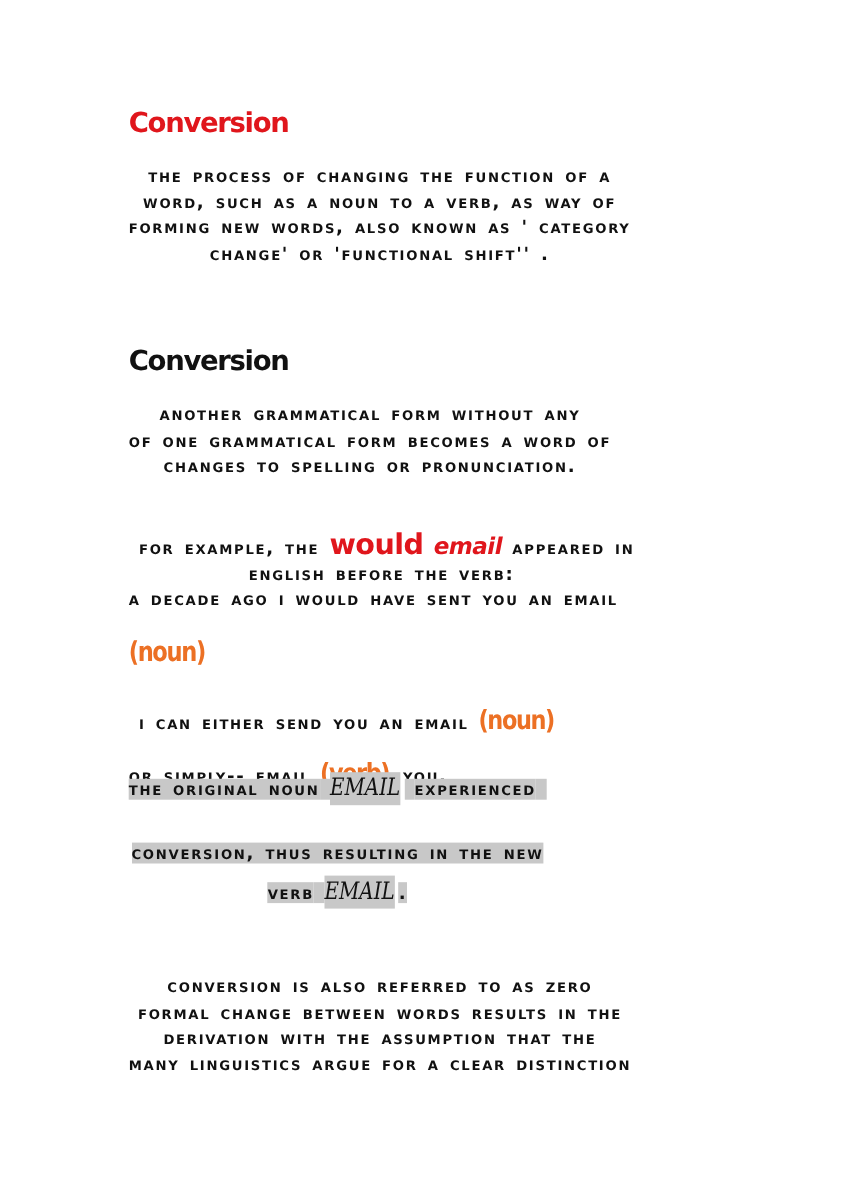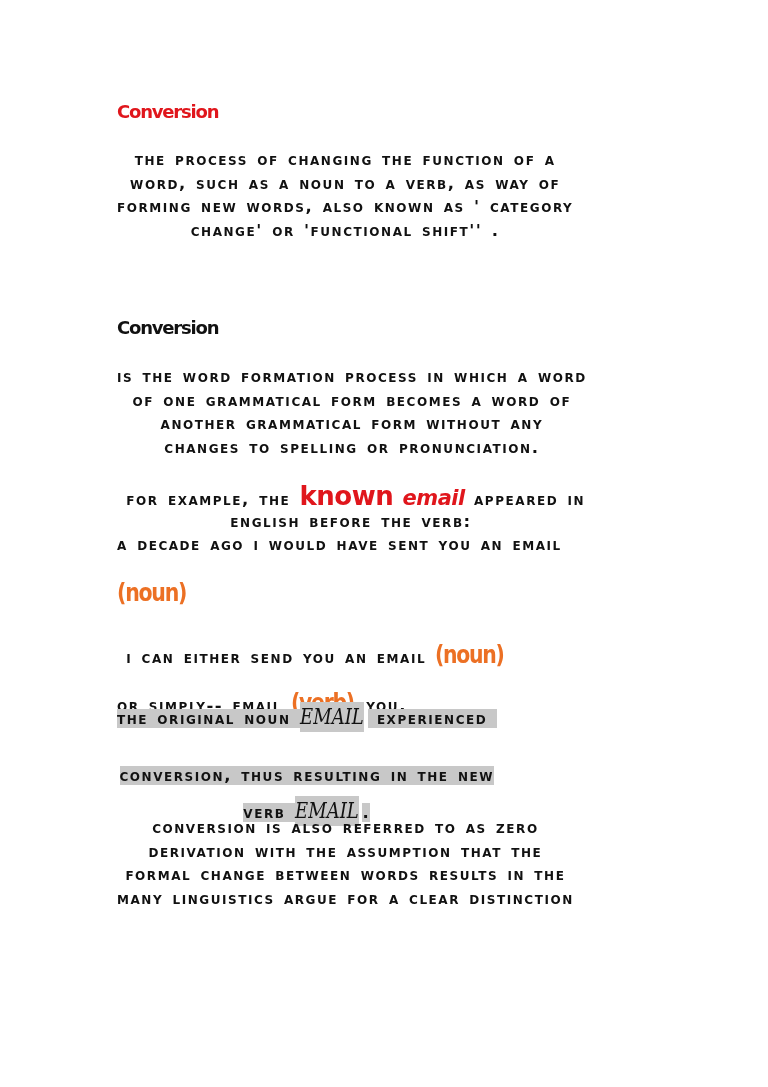--- a/index.html
+++ b/index.html
@@ -17,21 +17,21 @@
       position: absolute;
       left: 117px;
       top: 0;
       width: 560px;
     }
     .heading {
       position: absolute;
       left: 0;
       font-family: "DejaVu Sans", sans-serif;
       font-weight: bold;
-      font-size: 18px;
+      font-size: 25px;
       letter-spacing: -1.2px;
       line-height: 30px;
       white-space: nowrap;
     }
     .heading.red { color: #e0161c; }
     .heading.black { color: #111111; }
 
     .sc {
       position: absolute;
       left: 0;
@@ -118,44 +118,43 @@
   <div class="heading red" style="top:97px;">Conversion</div>
   <div class="sc" style="top:148px;">
     <span class="line">The process of changing the function of a</span>
     <span class="line">word, such as a noun to a verb, as way of</span>
     <span class="line">forming new words, also known as  ' category</span>
     <span class="line">change' or 'functional shift'' .</span>
   </div>
 
   <div class="heading black" style="top:313px;">Conversion</div>
   <div class="sc" style="top:365px;">
-    <span class="line">Is the word formation process in which a word</span>
+    <span class="line">another grammatical form without any</span>
     <span class="line">of one grammatical form becomes a word of</span>
-    <span class="line">another grammatical form without any</span>
     <span class="line">changes to spelling or pronunciation.</span>
   </div>
 
   <div class="sc" style="top:482px;">
-    <span class="line" style="height:28px; line-height:28px;">&nbsp;<span>For example, the</span> <span class="inline-red red-noun">known</span> <span class="inline-red red-email">email</span> <span>appeared in</span></span>
+    <span class="line" style="height:28px; line-height:28px;">&nbsp;<span>For example, the</span> <span class="inline-red red-noun">would</span> <span class="inline-red red-email">email</span> <span>appeared in</span></span>
     <span class="line">English before the verb:</span>
   </div>
 
   <div class="sc" style="top:535px;">A decade ago I would have sent you an email</div>
   <div class="orange-block" style="top:578px;">(noun)</div>
 
   <div class="sc" style="top:640px; line-height:30px;">&nbsp;<span>I can either send you an email</span> <span class="orange">(noun)</span></div>
 
   <div class="sc" style="top:688px; line-height:30px;"><span>or simply-- email</span> <span class="orange" style="margin-right:-8px;">(verb)</span> <span>you.</span></div>
 
   <div class="sc" style="top:702px;">
     <span class="line" style="height:28px; line-height:30px;"><span class="hl">The original noun</span><span class="hl">&nbsp;</span><span class="hl serif-email">EMAIL</span><span class="hl">&nbsp;</span><span class="hl">experienced</span><span class="hl">&nbsp;</span></span>
     <span class="line" style="height:34px; line-height:28px;margin-top:32px;"><span class="hl">conversion, thus resulting in the new</span></span>
     <span class="line" style="height:30px; line-height:30px;"><span class="hl">verb</span><span class="hl">&nbsp;</span><span class="hl serif-email">EMAIL</span><span class="hl">.</span></span>
   </div>
 
-  <div class="sc" style="top:816px;">
+  <div class="sc" style="top:885px;">
     <span class="line">Conversion is also referred to as zero</span>
+    <span class="line">formal change between words results in the</span>
     <span class="line">derivation with the assumption that the</span>
-    <span class="line">formal change between words results in the</span>
     <span class="line">many linguistics argue for a clear distinction</span>
   </div>
 
 </div>
 
 </body></html>

